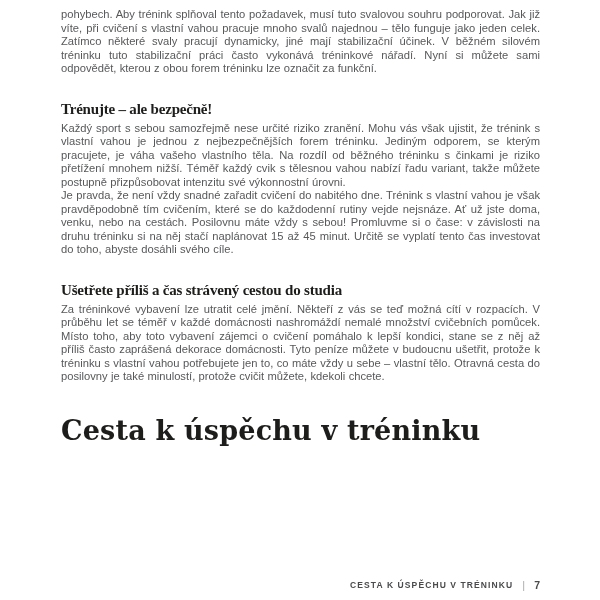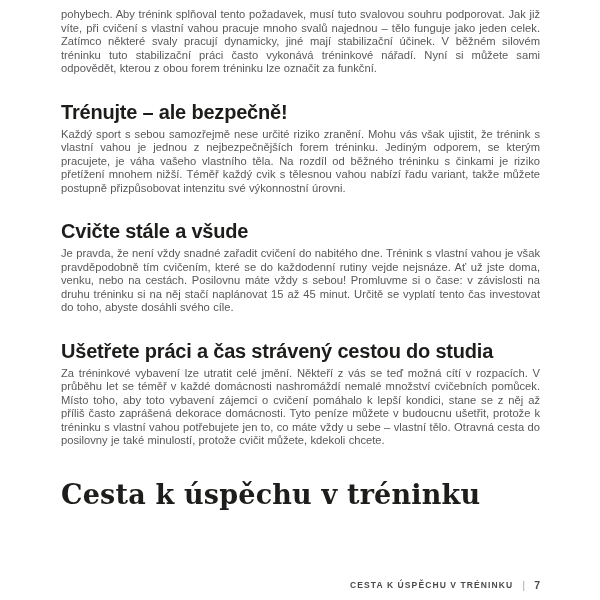--- a/index.html
+++ b/index.html
@@ -25,26 +25,26 @@
   .body-para{
     font-size:11.2px;
     line-height:13.5px;
     color:var(--body-text);
     text-align:justify;
     hyphens:auto;
     -webkit-hyphens:auto;
     word-spacing:0.2px;
   }
   .section-heading{
-    font-size:20px;
+    font-size:15px;
     font-weight:700;
     letter-spacing:-0.2px;
     color:var(--heading-text);
     margin:25px 0 4px 0;
-    font-family:Liberation Sans, sans-serif;
+    font-family:Liberation Serif, serif;
   }
   .chapter-heading{
     font-family:"DejaVu Serif","Liberation Serif",serif;
     font-size:27px;
     font-weight:700;
     letter-spacing:0.2px;
     color:var(--heading-text);
     margin:31px 0 7px 0;
   }
   .footer{
@@ -78,24 +78,23 @@
 </head>
 <body>
 
 <div class="page">
 
   <p class="body-para">pohybech. Aby trénink splňoval tento požadavek, musí tuto svalovou souhru podporovat. Jak již víte, při cvičení s vlastní vahou pracuje mnoho svalů najednou – tělo funguje jako jeden celek. Zatímco některé svaly pracují dynamicky, jiné mají stabilizační účinek. V běžném silovém tréninku tuto stabilizační práci často vykonává tréninkové nářadí. Nyní si můžete sami odpovědět, kterou z obou forem tréninku lze označit za funkční.</p>
 
   <h2 class="section-heading">Trénujte – ale bezpečně!</h2>
   <p class="body-para">Každý sport s sebou samozřejmě nese určité riziko zranění. Mohu vás však ujistit, že trénink s vlastní vahou je jednou z nejbezpečnějších forem tréninku. Jediným odporem, se kterým pracujete, je váha vašeho vlastního těla. Na rozdíl od běžného tréninku s činkami je riziko přetížení mnohem nižší. Téměř každý cvik s tělesnou vahou nabízí řadu variant, takže můžete postupně přizpůsobovat intenzitu své výkonnostní úrovni.</p>
 
-  <h2 class="section-heading">Cvičte stále a všude</h2>
   <p class="body-para">Je pravda, že není vždy snadné zařadit cvičení do nabitého dne. Trénink s vlastní vahou je však pravděpodobně tím cvičením, které se do každodenní rutiny vejde nejsnáze. Ať už jste doma, venku, nebo na cestách. Posilovnu máte vždy s sebou! Promluvme si o čase: v závislosti na druhu tréninku si na něj stačí naplánovat 15 až 45 minut. Určitě se vyplatí tento čas investovat do toho, abyste dosáhli svého cíle.</p>
 
-  <h2 class="section-heading">Ušetřete práci a čas strávený cestou do studia</h2>
+  <h2 class="section-heading">Ušetřete příliš a čas strávený cestou do studia</h2>
   <p class="body-para">Za tréninkové vybavení lze utratit celé jmění. Někteří z vás se teď možná cítí v rozpacích. V průběhu let se téměř v každé domácnosti nashromáždí nemalé množství cvičebních pomůcek. Místo toho, aby toto vybavení zájemci o cvičení pomáhalo k lepší kondici, stane se z něj až příliš často zaprášená dekorace domácnosti. Tyto peníze můžete v budoucnu ušetřit, protože k tréninku s vlastní vahou potřebujete jen to, co máte vždy u sebe – vlastní tělo. Otravná cesta do posilovny je také minulostí, protože cvičit můžete, kdekoli chcete.</p>
 
   <h1 class="chapter-heading">Cesta k úspěchu v tréninku</h1>
 
   <div class="footer">
     <span class="running-title">CESTA K ÚSPĚCHU V TRÉNINKU</span>
     <span class="footer-divider">|</span>
     <span class="page-number">7</span>
   </div>
 

